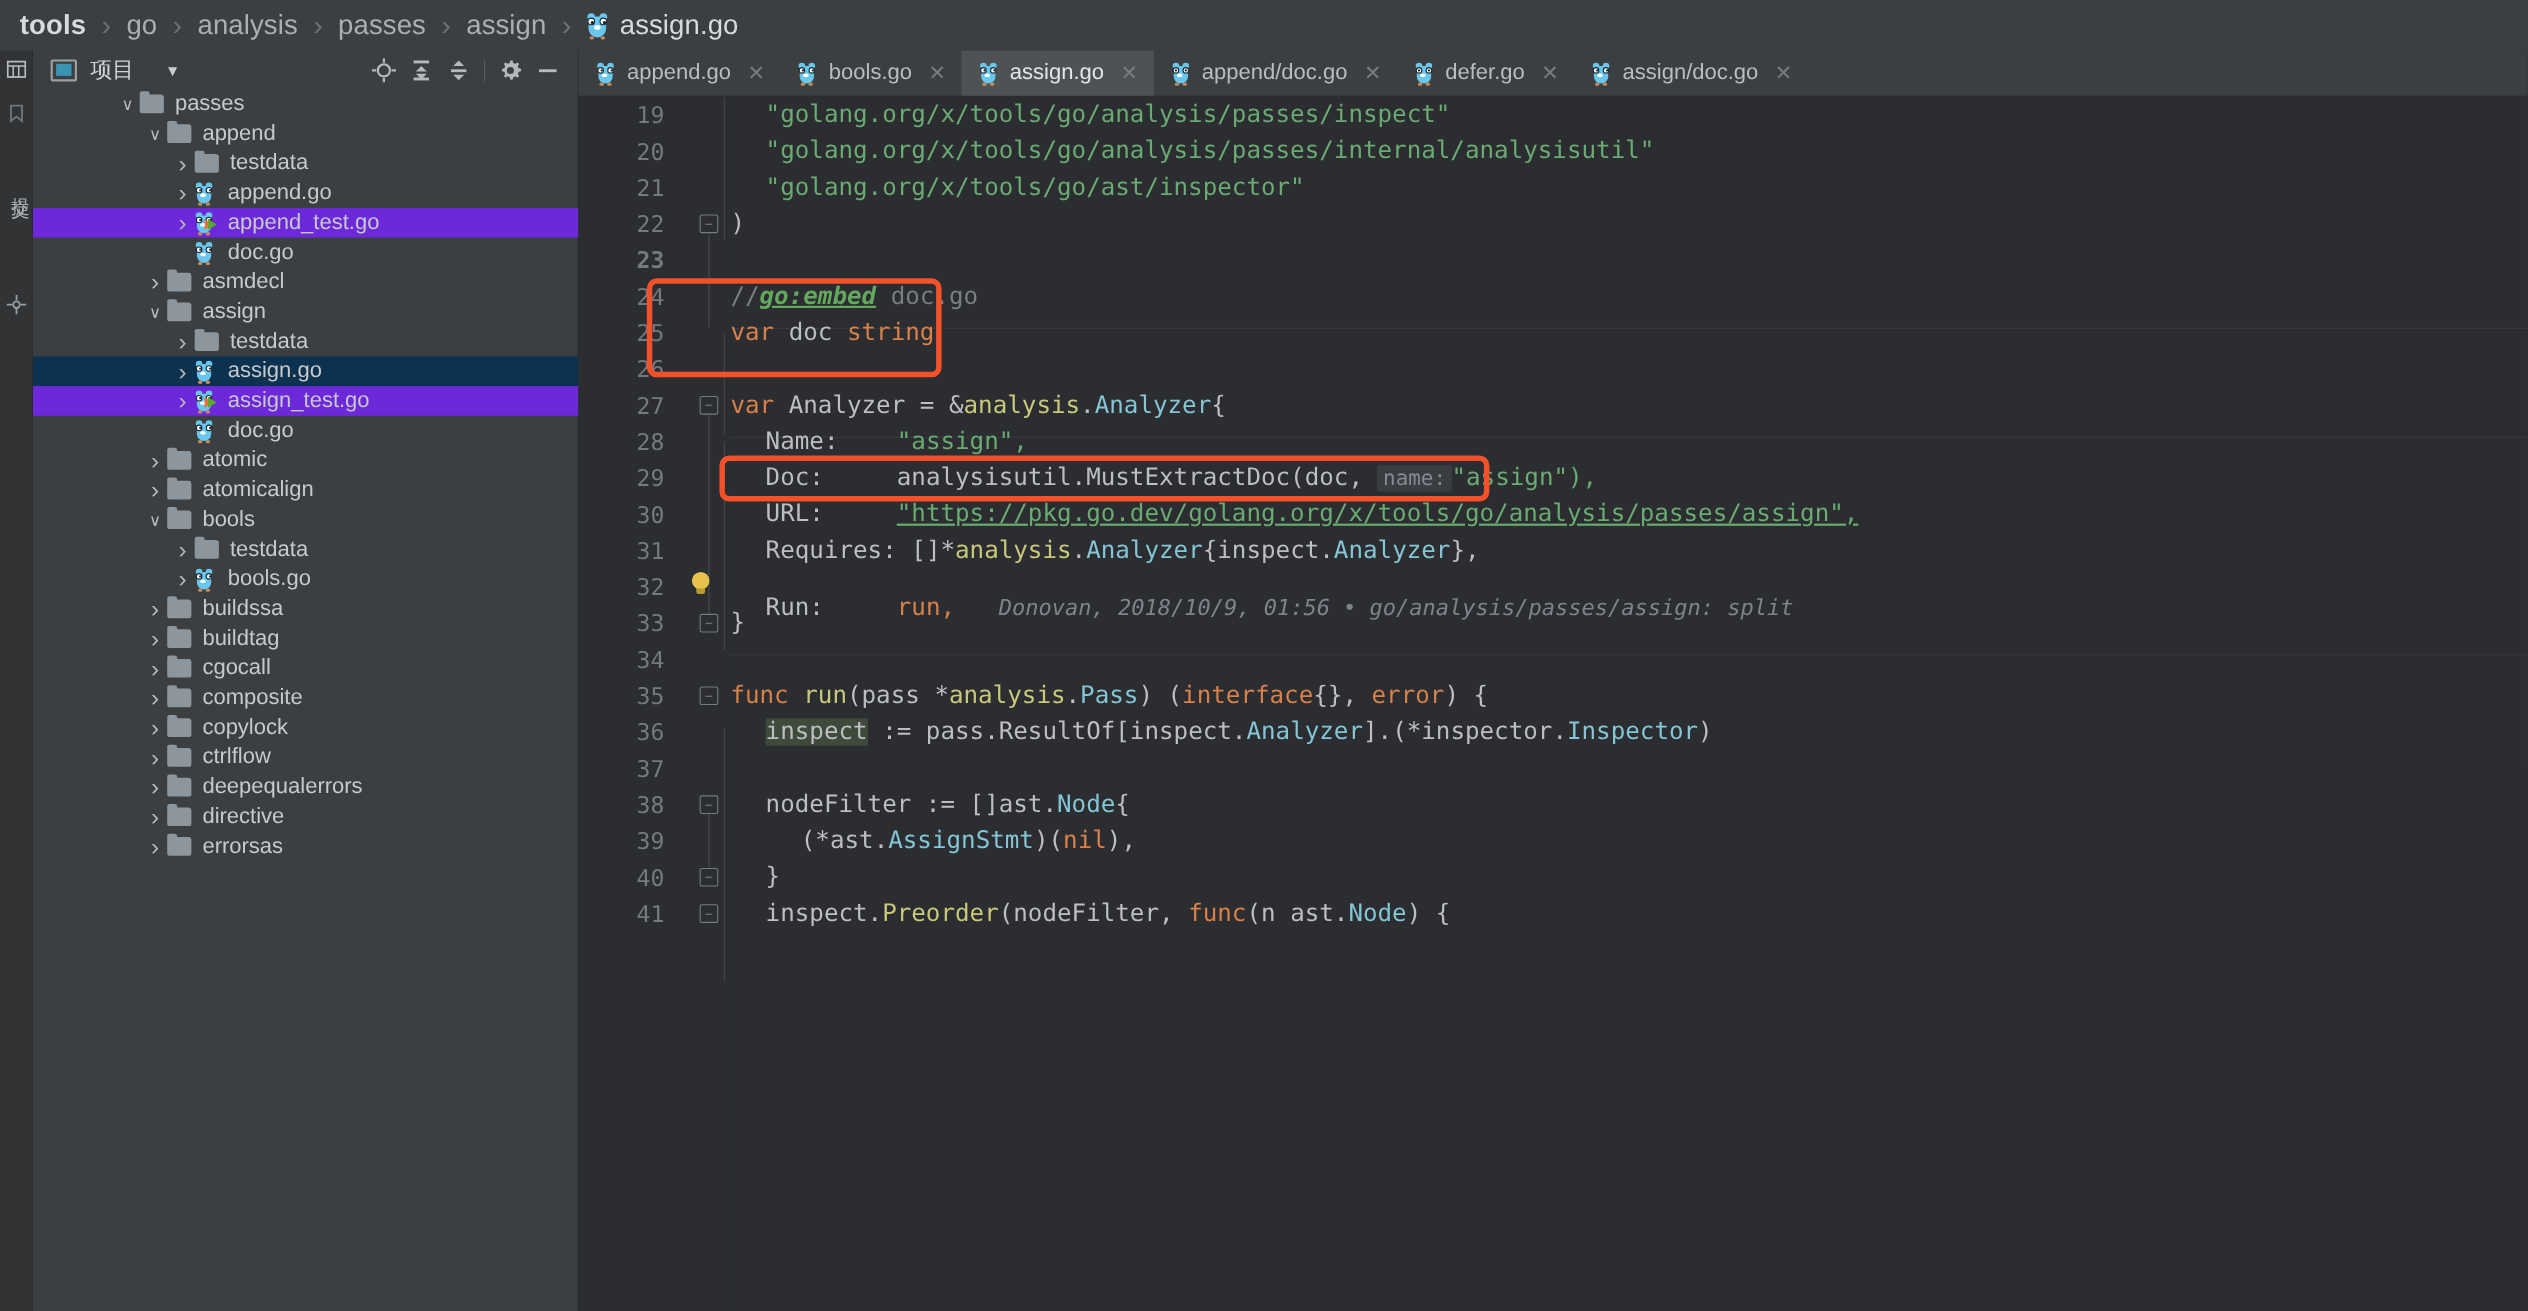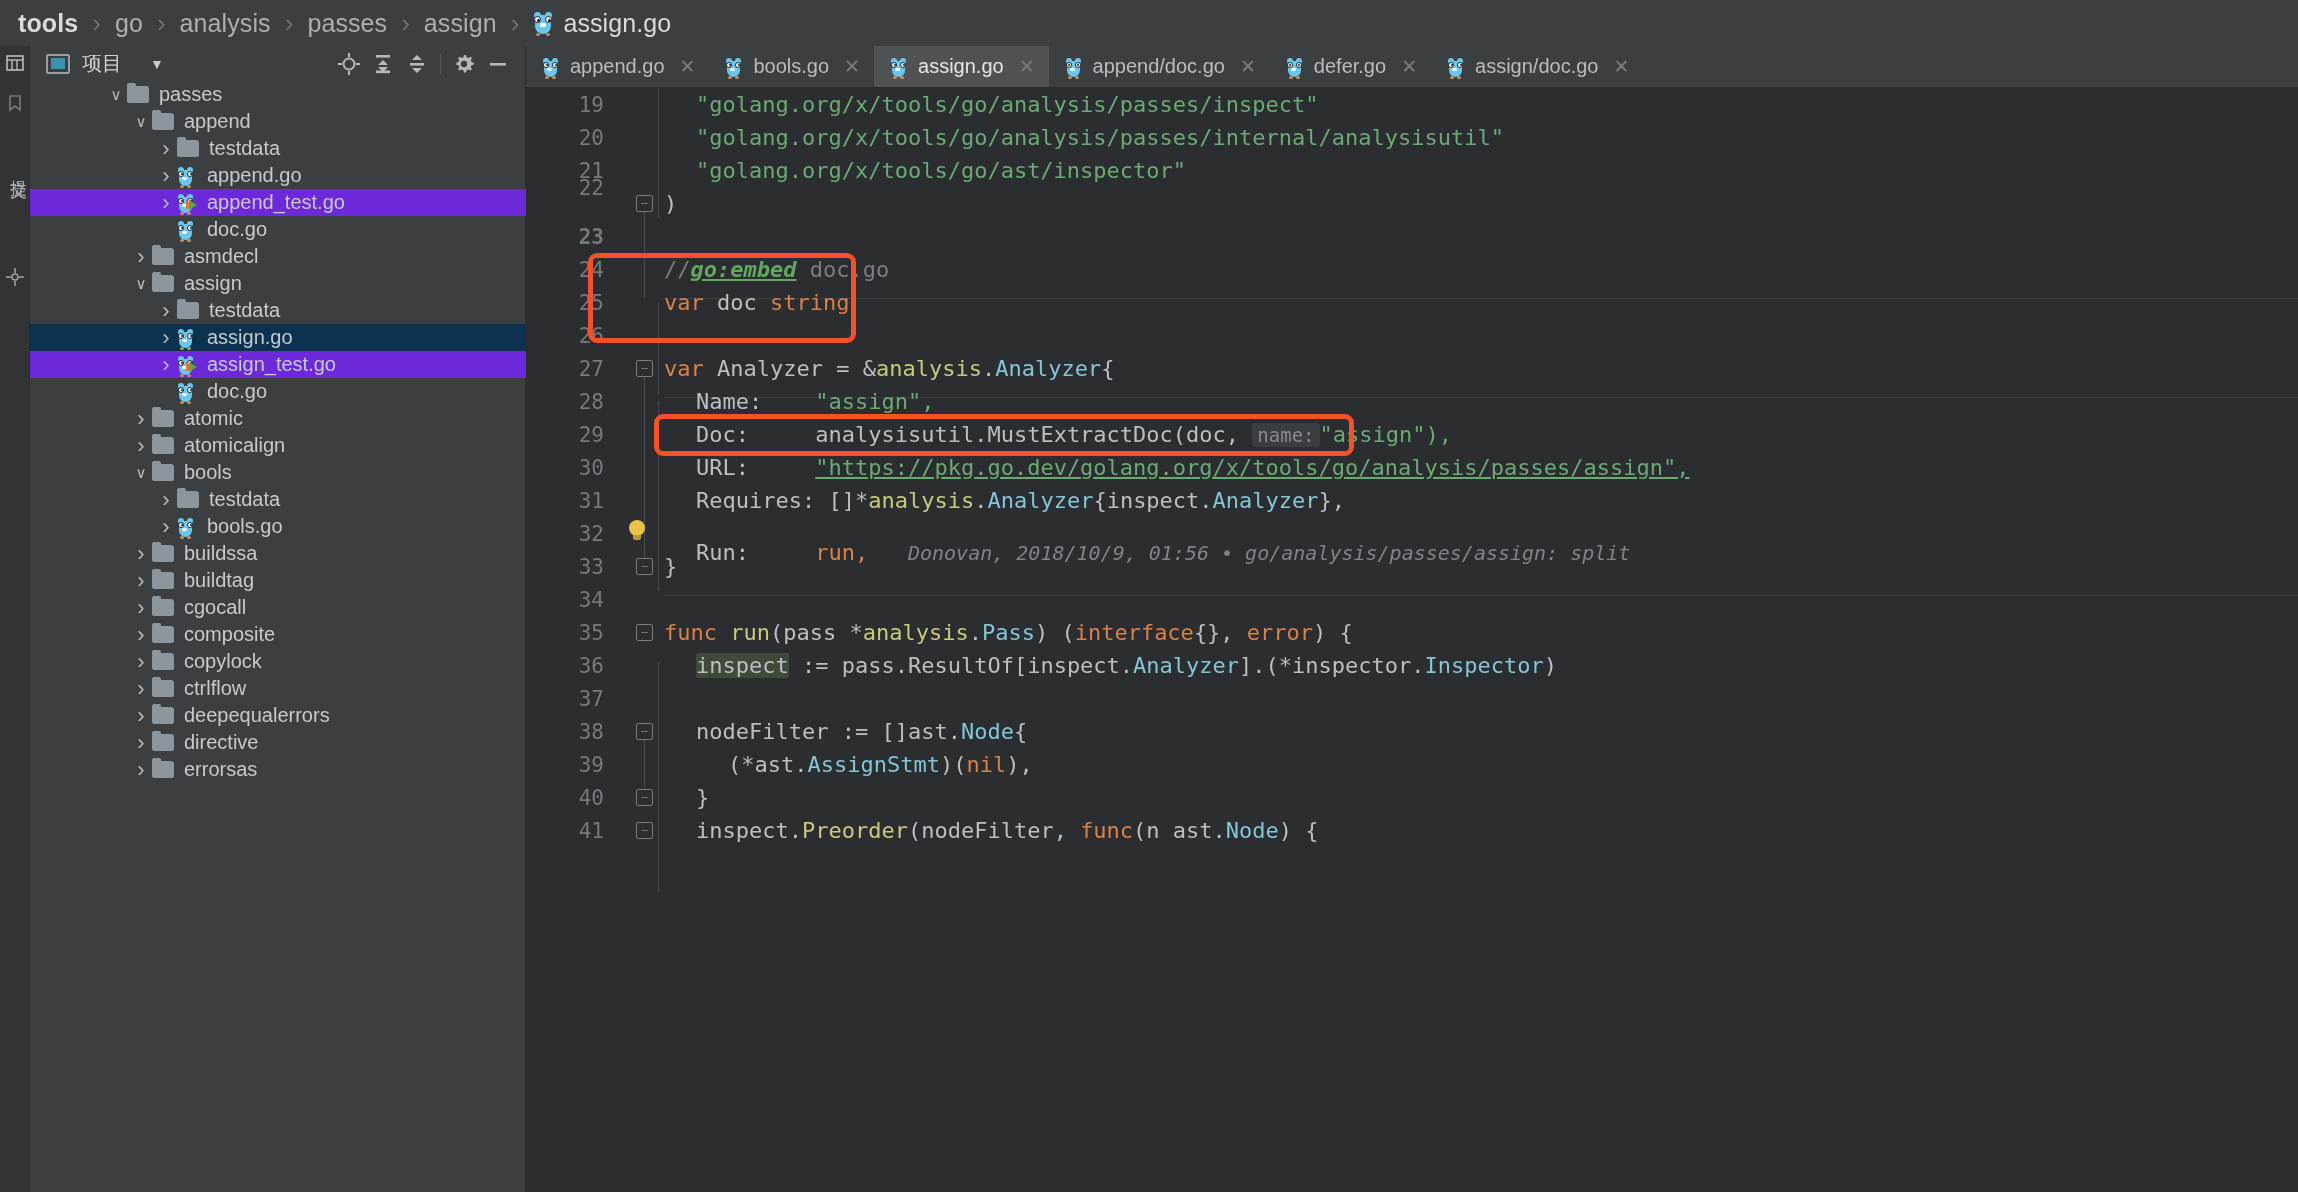--- a/index.html
+++ b/index.html
@@ -469,21 +469,21 @@
           <span>assign/doc.go</span>
           <span class="x">✕</span>
         </div>
       </div>
 
     <div class="code-area">
       <div class="gutter">
           <div class="ln" style="top: 5px;">19</div>
           <div class="ln" style="top: 38px;">20</div>
           <div class="ln" style="top: 71px;">21</div>
-          <div class="ln" style="top: 88px;">22</div>
+          <div class="ln" style="top: 104px;">22</div>
           <div class="ln" style="top: 137px; font-weight: bold;">23</div>
           <div class="ln" style="top: 170px;">24</div>
           <div class="ln" style="top: 203px;">25</div>
           <div class="ln" style="top: 236px;">26</div>
           <div class="ln" style="top: 269px;">27</div>
           <div class="ln" style="top: 302px;">28</div>
           <div class="ln" style="top: 335px;">29</div>
           <div class="ln" style="top: 368px;">30</div>
           <div class="ln" style="top: 401px;">31</div>
           <div class="ln" style="top: 434px;">32</div>

